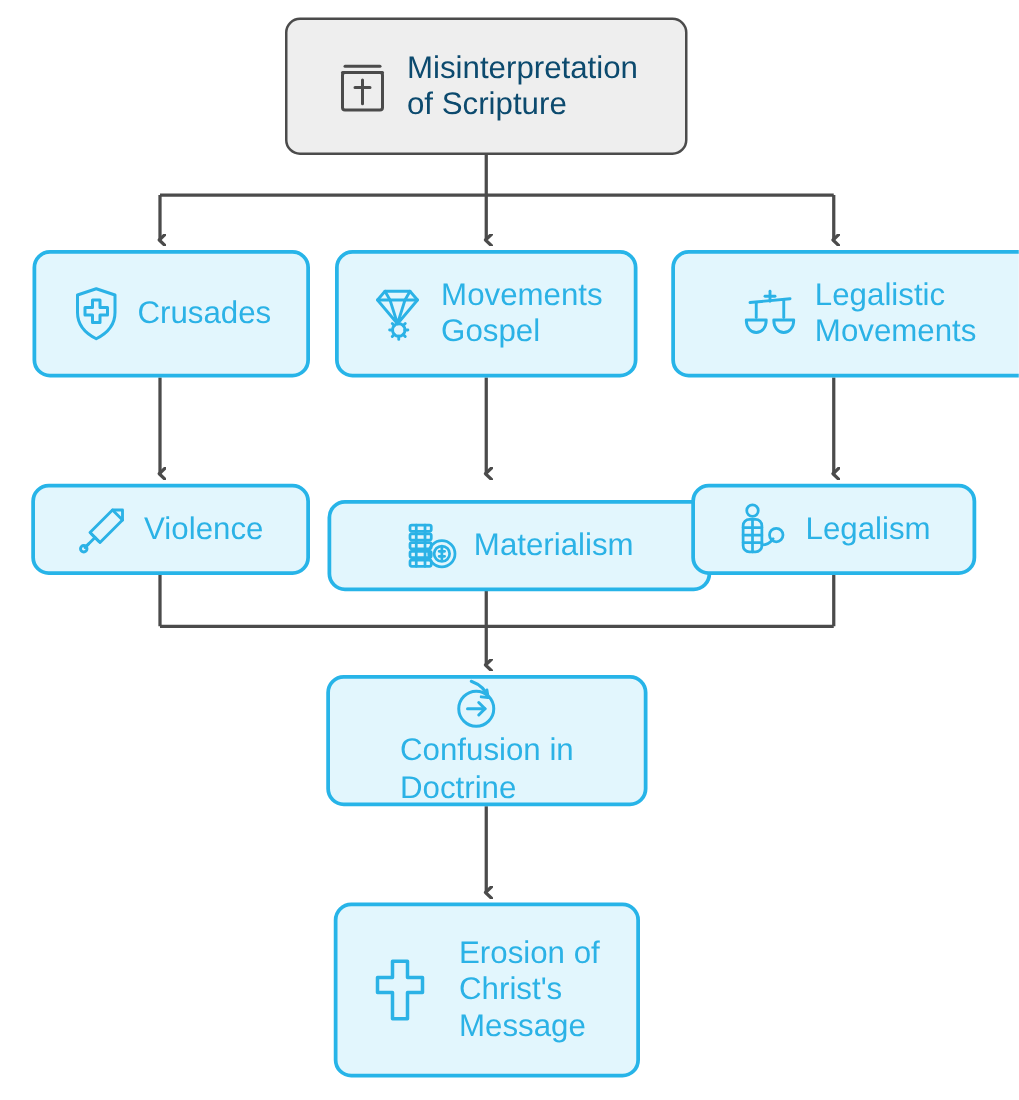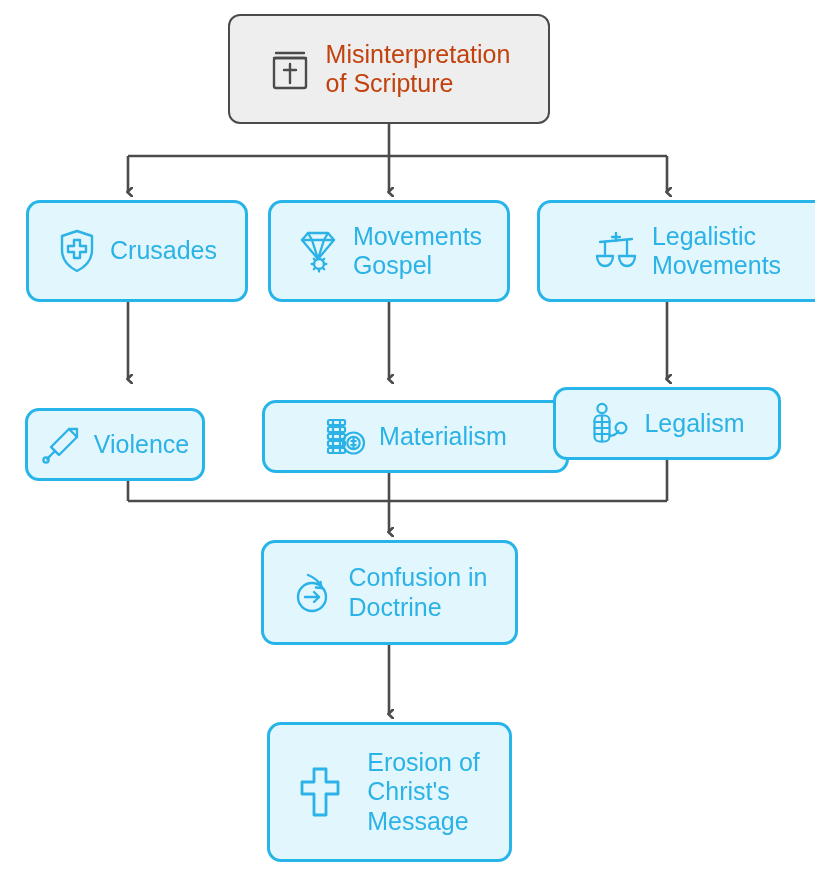--- a/index.html
+++ b/index.html
@@ -51,21 +51,21 @@
     display: flex;
     align-items: center;
     justify-content: center;
   }
   .node-label {
     flex: 0 0 auto;
     white-space: pre-line;
     line-height: 1.18;
   }
   .node.root .node-label {
-    color: #c2410c;
+    color: #0c4a6e;
     font-size: 25px;
     text-align: left;
   }
   .node.accent .node-label {
     color: #2bb2e6;
     font-size: 25px;
     text-align: left;
   }
   .node.root .node-icon { margin-right: 14px; }
   .node.accent .node-icon { margin-right: 13px; }
@@ -153,21 +153,21 @@
         <path d="M12,13 L12,25"></path>
         <path d="M34,11 L34,25"></path>
         <path d="M4,27 C4,33 7.6,37 12,37 C16.4,37 20,33 20,27 Z"></path>
         <path d="M26,27 C26,33 29.6,37 34,37 C38.4,37 42,33 42,27 Z"></path>
       </svg>
     </span>
     <span class="node-label">Legalistic
 Movements</span>
   </div>
 
-  <div class="node accent" style="left:25px; top:408px; width:180px; height:73px;">
+  <div class="node accent" style="left:25px; top:387px; width:223px; height:73px;">
     <span class="node-icon">
       <svg width="40" height="40" viewBox="0 0 40 40" xmlns="http://www.w3.org/2000/svg" fill="none" stroke="#2bb2e6" stroke-width="2.3" stroke-linecap="round" stroke-linejoin="round">
         <path d="M36,4 L36,12 L18,30 L10,22 L28,4 Z"></path>
         <path d="M28,4 L36,12"></path>
         <path d="M14,26 L7,33"></path>
         <path d="M11,23 L17,29"></path>
         <path d="M9,31 L6,34"></path>
         <circle cx="5" cy="35" r="2.6"></circle>
       </svg>
     </span>
@@ -198,21 +198,21 @@
         <rect x="5.5" y="13.5" width="15" height="26" rx="5"></rect>
         <path d="M5.5,20 L20.5,20 M5.5,26 L20.5,26 M5.5,32 L20.5,32"></path>
         <path d="M13,13.5 L13,39.5"></path>
         <path d="M20.5,34 C26,34 28,31 29.5,29"></path>
         <circle cx="32" cy="26" r="5.4"></circle>
       </svg>
     </span>
     <span class="node-label">Legalism</span>
   </div>
 
-  <div class="node accent" style="left:261px; top:540px; width:257px; height:105px;">
+  <div class="node accent" style="left:261px; top:540px; width:257px; height:105px;flex-direction:column;">
     <span class="node-icon">
       <svg width="44" height="46" viewBox="0 0 44 46" xmlns="http://www.w3.org/2000/svg" fill="none" stroke="#2bb2e6" stroke-width="2.4" stroke-linecap="round" stroke-linejoin="round">
         <circle cx="20" cy="27" r="14"></circle>
         <path d="M13,27 L27,27"></path>
         <path d="M22,22 L27,27 L22,32"></path>
         <path d="M16,5 C24,8 28,13 29.5,18"></path>
         <path d="M29.5,18 L28.5,12 M29.5,18 L24,17.5"></path>
       </svg>
     </span>
     <span class="node-label">Confusion in

